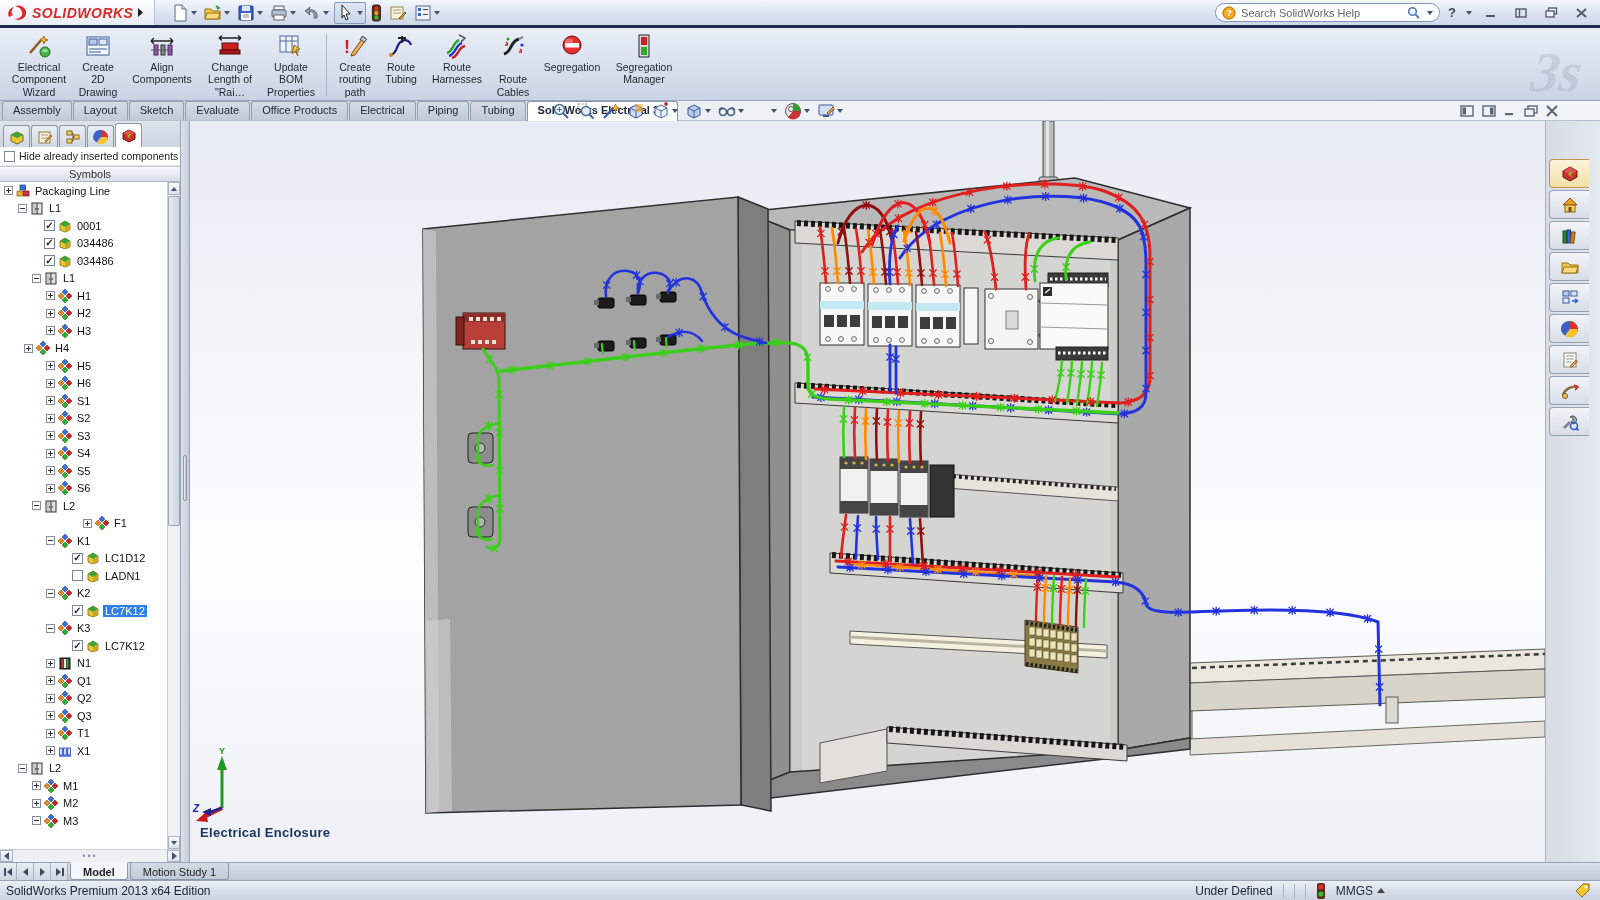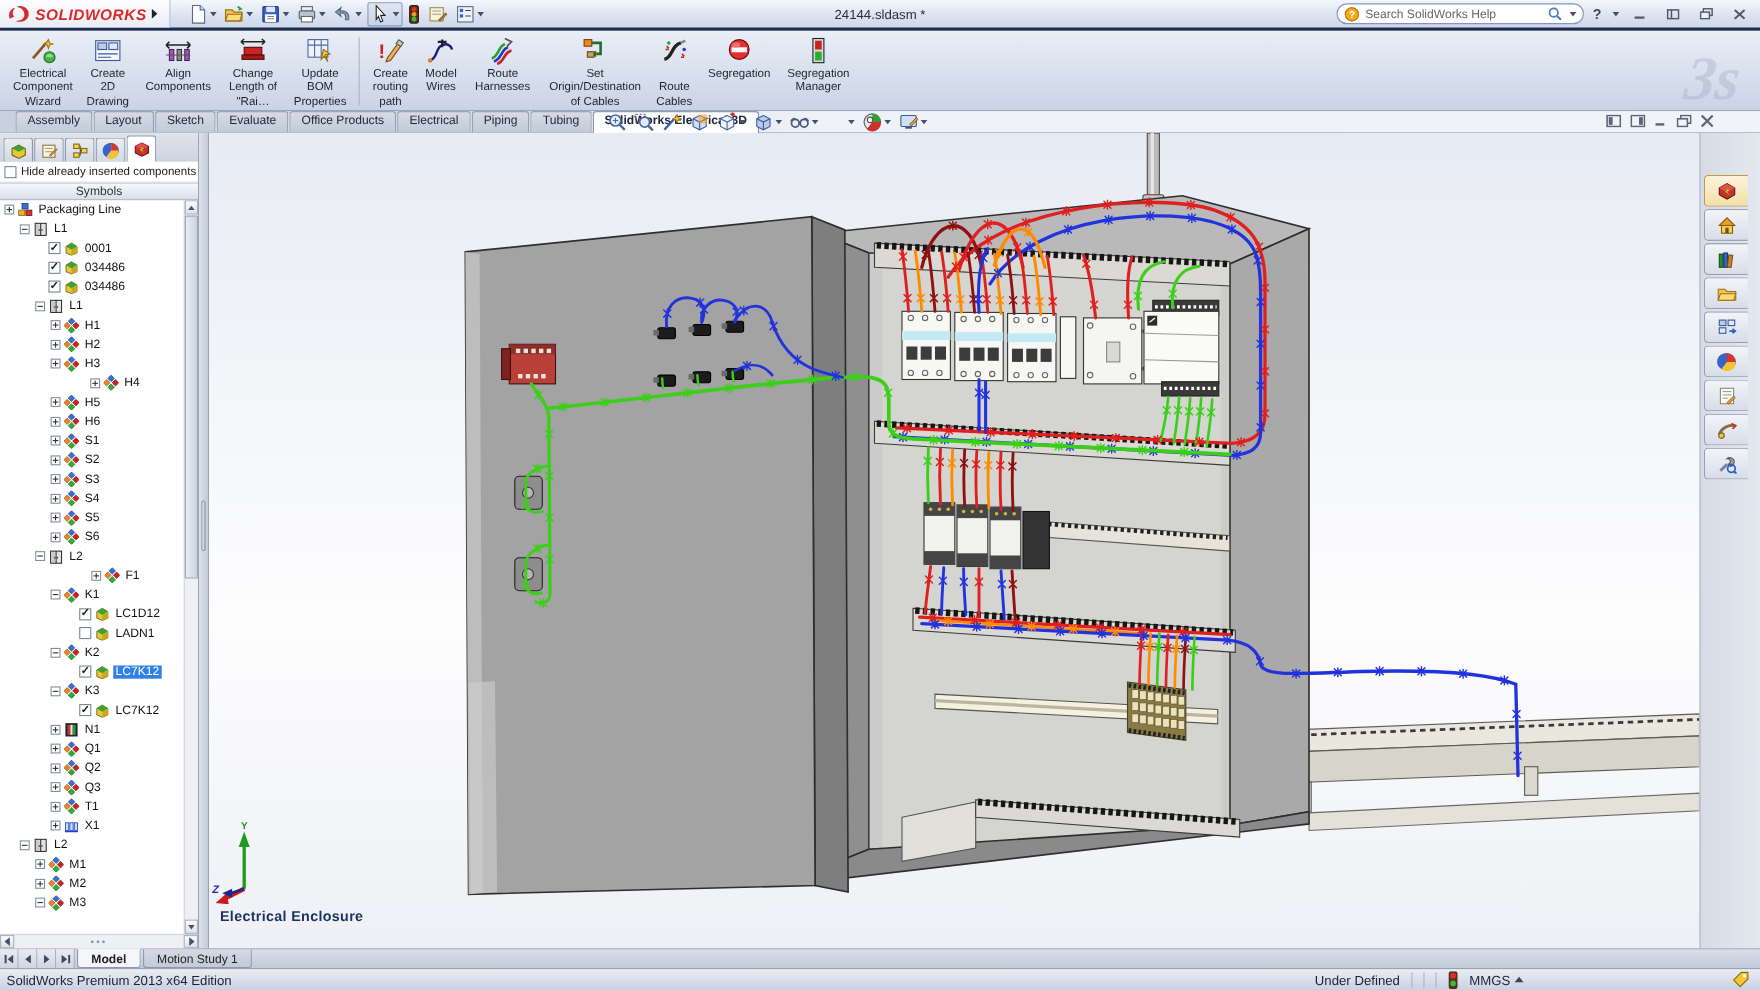--- a/index.html
+++ b/index.html
@@ -19,21 +19,21 @@
   .winbtn { width:22px; height:16px; display:flex; align-items:center; justify-content:center; }
   
   #ribbon { height:73px; background:linear-gradient(#e9eef7,#d3dcea 70%,#c9d3e4); border-bottom:1px solid #9aa6bc; display:flex; align-items:stretch; padding:2px 4px 0 6px; position:relative; }
   .rgroup { display:flex; align-items:stretch; }
   .rsep { width:1px; background:#aab4c8; margin:4px 4px; }
   .rbtn { display:flex; flex-direction:column; align-items:center; justify-content:flex-start; padding:3px 4px 2px; text-align:center; font-size:10.5px; line-height:1.18; color:#1c2430; border-radius:3px; }
   .rbtn svg { margin-bottom:2px; flex:none; }
   #ds-mark { position:absolute; right:18px; top:12px; font-size:56px; font-style:italic; font-weight:bold; color:rgba(160,172,192,.38); transform:skewX(-8deg); pointer-events:none; font-family:"Liberation Serif",serif; }
   
   #tabrow { height:20px; background:linear-gradient(90deg,#c9d0dd 0%,#d7dde8 30%,#eef1f6 46%,#f0f3f7 100%); display:flex; align-items:flex-end; position:relative; border-bottom:1px solid #b6bfce; }
-  #tabs { display:flex; align-items:flex-start; height:100%; padding-left:14px; }
+  #tabs { display:flex; align-items:flex-start; height:100%; padding-left:2px; }
   .tab { font-size:11px; color:#23293a; background:linear-gradient(#d6dce6,#c2cad8); border:1px solid #96a0b4; border-bottom:none; padding:2px 10px 3px; margin-right:1px; border-radius:3px 3px 0 0; height:19px; white-space:nowrap; }
   .tab.active { background:#fdfdfe; font-weight:bold; height:20px; border-color:#8a94a8; }
   #hud { position:absolute; left:552px; top:1px; display:flex; align-items:center; gap:7px; }
   .hudbtn { display:flex; align-items:center; }
   #docwin { position:absolute; right:42px; top:2px; display:flex; gap:8px; align-items:center; }
   
   #main { height:741px; position:relative; }
   
   #leftpanel { position:absolute; left:0; top:0; width:181px; height:741px; background:#fff; border-right:1px solid #9aa3b5; display:flex; flex-direction:column; }
   #paneltabs { height:26px; background:linear-gradient(#dee3ec,#cdd4e1); display:flex; align-items:flex-end; padding-left:3px; gap:1px; flex:none; }
@@ -167,21 +167,20 @@
         <svg width="18" height="18" viewBox="0 0 18 18">
           <rect x="2" y="2" width="14" height="14" fill="#eef2f8" stroke="#5a6a86"></rect>
           <rect x="4" y="4" width="3" height="3" fill="#3a62c8"></rect>
           <rect x="4" y="9" width="3" height="3" fill="#3a62c8"></rect>
           <line x1="9" y1="5.5" x2="14" y2="5.5" stroke="#444"></line>
           <line x1="9" y1="10.5" x2="14" y2="10.5" stroke="#444"></line>
         </svg>
         <span class="caret"></span>
       </span>
     </div>
-  <div id="doc-title">24144.sldasm *</div>
   <div id="tb-right">
     <div id="searchbox">
       <svg width="14" height="14" viewBox="0 0 14 14">
           <circle cx="7" cy="7" r="6" fill="#f4a javascript:o20" stroke="#c07d10"></circle>
           <circle cx="7" cy="7" r="6" fill="#f6a820" stroke="#c07d10"></circle>
           <text x="7" y="10" font-size="9" font-weight="bold" text-anchor="middle" fill="#fff">?</text>
         </svg>
       <span class="ph">Search SolidWorks Help</span>
       <svg width="13" height="13" viewBox="0 0 13 13">
           <circle cx="5.5" cy="5.5" r="3.8" fill="none" stroke="#4a7ebd" stroke-width="1.6"></circle>
@@ -275,39 +274,30 @@
           <rect x="19" y="4" width="5" height="4" transform="rotate(35 21 6)" fill="#c8c8c8" stroke="#555"></rect>
         </svg>
         <span>Create routing path</span>
       </div>
       <div class="rbtn" style="width: 44px;">
         <svg width="26" height="26" viewBox="0 0 26 26">
           <path d="M3 22 C10 20 8 10 14 8 C18 6 22 8 23 12" fill="none" stroke="#1a1a80" stroke-width="2.2"></path>
           <path d="M14 3 v7 M10 5 h8" stroke="#222" stroke-width="2"></path>
           <circle cx="3" cy="22" r="2" fill="#cc8820"></circle>
         </svg>
-        <span>Model Wires</span>
+        <span>Route Tubing</span>
       </div>
       <div class="rbtn" style="width: 68px;">
         <svg width="26" height="26" viewBox="0 0 26 26">
           <path d="M3 20 C9 19 9 9 15 7" fill="none" stroke="#2aa02a" stroke-width="2.4"></path>
           <path d="M5 23 C12 21 12 11 18 10" fill="none" stroke="#2233cc" stroke-width="2.4"></path>
           <path d="M8 25 C15 23 14 14 21 13" fill="none" stroke="#cc2222" stroke-width="2.4"></path>
           <path d="M15 2 l6 3 -4 4" fill="none" stroke="#555" stroke-width="1.6"></path>
         </svg>
         <span>Route Harnesses</span>
-      </div>
-      <div class="rbtn" style="width: 100px;">
-        <svg width="26" height="26" viewBox="0 0 26 26">
-          <rect x="3" y="3" width="7" height="6" fill="#e88820" stroke="#7a4210"></rect>
-          <path d="M10 6 H18 V16 H14" fill="none" stroke="#2a6a2a" stroke-width="2.4"></path>
-          <path d="M14 13 l-4 3 4 3 Z" fill="#2a6a2a"></path>
-          <rect x="6" y="14" width="6" height="5" fill="#c8a060" stroke="#6a4a10"></rect>
-        </svg>
-        <span>Set Origin/Destination of Cables</span>
       </div>
       <div class="rbtn" style="width: 44px; justify-content: space-between;">
         <svg width="26" height="26" viewBox="0 0 26 26">
           <path d="M4 21 C12 19 10 8 19 6" fill="none" stroke="#222" stroke-width="3"></path>
           <path d="M19 6 l4 -2" stroke="#888" stroke-width="2.4"></path>
           <path d="M6 9 l2 2 M5 12 l3 0 M20 16 l2 2 M19 19 h3" stroke="#cc2222" stroke-width="1.5"></path>
           <circle cx="8" cy="6" r="1.6" fill="#2aa02a"></circle>
           <circle cx="22" cy="12" r="1.6" fill="#2233cc"></circle>
         </svg>
         <span>Route Cables</span>
@@ -591,21 +581,21 @@
             <span class="ticon">
               <svg width="14" height="14" viewBox="0 0 14 14">
                 <polygon points="7,0 10,3 7,6 4,3" fill="#3a6fd8" stroke="#16337a" stroke-width="0.5"></polygon>
                 <polygon points="3,4 6,7 3,10 0,7" fill="#e8861f" stroke="#7a4410" stroke-width="0.5"></polygon>
                 <polygon points="11,4 14,7 11,10 8,7" fill="#cc2222" stroke="#6a0c0c" stroke-width="0.5"></polygon>
                 <polygon points="7,8 10,11 7,14 4,11" fill="#2fae2f" stroke="#0e5a0e" stroke-width="0.5"></polygon>
               </svg>
             </span>
             <span class="tlabel">H3</span>
           </div>
-          <div class="trow" style="padding-left: 54px; margin-left: 28px;">
+          <div class="trow" style="padding-left: 24px;">
             <span class="expander plus"></span>
             <span class="ticon">
               <svg width="14" height="14" viewBox="0 0 14 14">
                 <polygon points="7,0 10,3 7,6 4,3" fill="#3a6fd8" stroke="#16337a" stroke-width="0.5"></polygon>
                 <polygon points="3,4 6,7 3,10 0,7" fill="#e8861f" stroke="#7a4410" stroke-width="0.5"></polygon>
                 <polygon points="11,4 14,7 11,10 8,7" fill="#cc2222" stroke="#6a0c0c" stroke-width="0.5"></polygon>
                 <polygon points="7,8 10,11 7,14 4,11" fill="#2fae2f" stroke="#0e5a0e" stroke-width="0.5"></polygon>
               </svg>
             </span>
             <span class="tlabel">H4</span>

